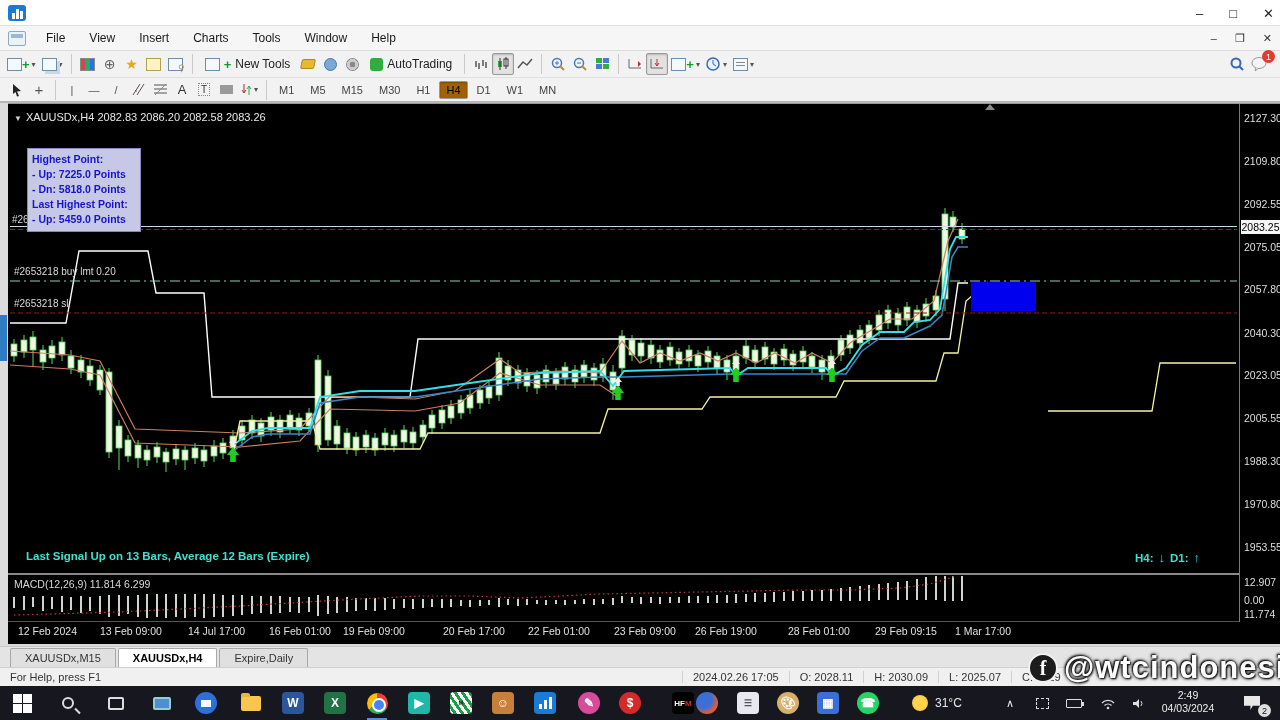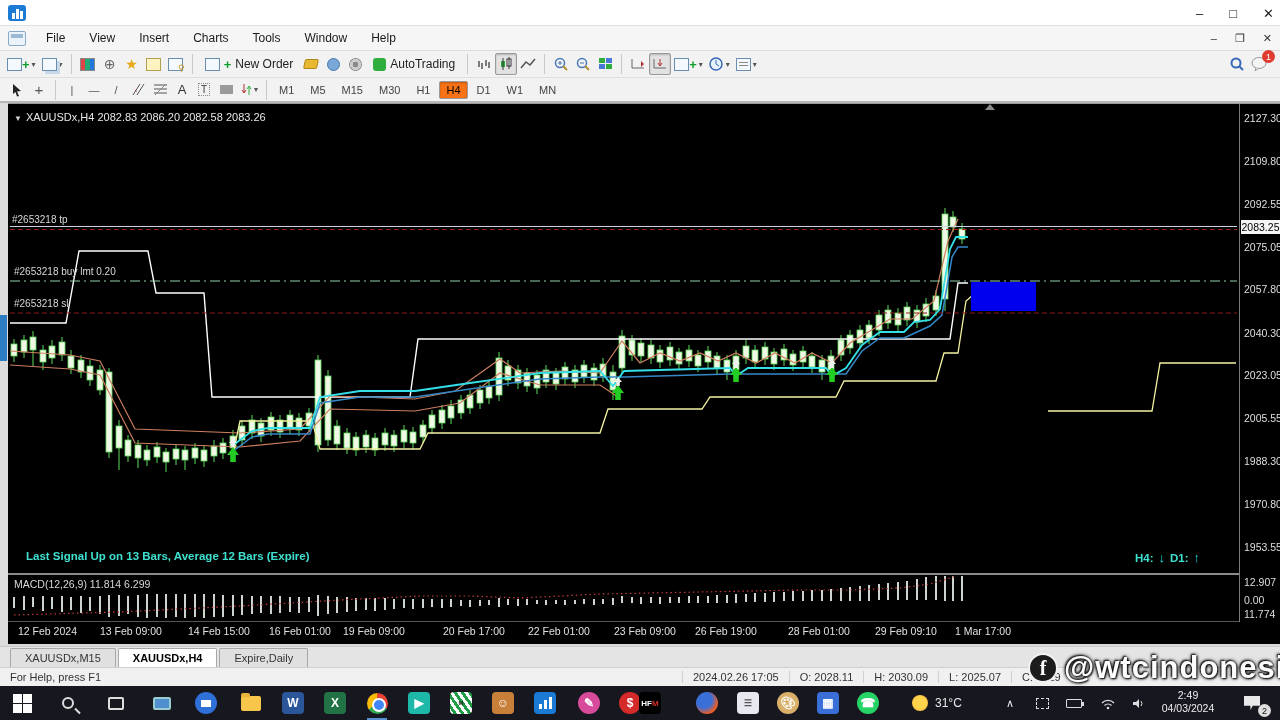--- a/index.html
+++ b/index.html
@@ -37,21 +37,21 @@
   .tb-btn { height:22px; min-width:22px; display:flex; align-items:center; justify-content:center;
     border:1px solid transparent; border-radius:2px; padding:0 2px; position:relative; font-size:11px; color:#333;}
   .tb-btn.pressed { border-color:#9a9a9a; background:#e2e2e2; box-shadow:inset 0 1px 2px rgba(0,0,0,.2); }
   .drop { font-size:8px; color:#555; margin-left:2px; }
   .lbl-btn { font-size:12px; color:#222; display:flex; align-items:center; gap:4px; padding:0 6px; }
   .g-plus { color:#0f9d2a; font-weight:bold; font-size:13px; }
   .ico-sq { width:15px; height:13px; border:1px solid #6a8db0; background:#f4f9ff; position:relative; }
   .ico-grid { width:15px; height:13px; background:
       linear-gradient(90deg,#d44 0 33%,#2a7 33% 66%,#27d 66%); border:1px solid #888; }
   .tf-btn { font-size:11px; color:#444; padding:2px 6px; border:1px solid transparent; border-radius:2px; }
-  .tf-btn.active { border-color:#9a9a9a; background:#f97316; box-shadow:inset 0 1px 2px rgba(0,0,0,.25); color:#000; }
+  .tf-btn.active { border-color:#9a9a9a; background:#a16207; box-shadow:inset 0 1px 2px rgba(0,0,0,.25); color:#000; }
   .badge { position:absolute; top:-4px; right:-6px; background:#e03b2f; color:#fff; font-size:9px;
     min-width:13px; height:13px; border-radius:7px; display:flex; align-items:center; justify-content:center; }
 
   
   #leftstrip { position:absolute; left:0; top:103px; width:8px; height:583px; background:#dcdcdc; }
   #leftstrip .blue { position:absolute; left:0; top:212px; width:7px; height:46px; background:#2e7cc2; }
   #chartarea { position:absolute; left:8px; top:103px; width:1272px; height:541px; background:#000;
     border-top:1px solid #9a9a9a; }
   #main-svg { position:absolute; left:2px; top:4px; }
   #macd-svg { position:absolute; left:2px; top:472px; }
@@ -187,21 +187,21 @@
         <span class="ico-sq" style="background:#fdf3c0; border-color:#b0a050;"></span>
       </span>
     <span class="tb-btn">
         <span class="ico-sq"></span>
         <span style="position:absolute; right:1px; bottom:1px; font-size:9px; color:#c89018;">⚲</span>
       </span>
     <span class="tb-sep"></span>
     <span class="tb-btn lbl-btn">
         <span class="ico-sq"></span>
         <span class="g-plus">+</span>
-        <span>New Order</span>
+        <span>New Tools</span>
       </span>
     <span class="tb-btn">
         <span style="width:14px;height:10px;background:#e8b830;border-radius:2px;transform:skewX(-12deg);border:1px solid #b08818;"></span>
       </span>
     <span class="tb-btn">
         <span style="width:13px;height:13px;border-radius:50%;background:#7aa8d8;border:1px solid #4878a8;"></span>
       </span>
     <span class="tb-btn">
         <span style="width:13px;height:13px;border-radius:50%;background:radial-gradient(#888 30%,#ccc 32% 60%,#888 62%);"></span>
       </span>
@@ -677,20 +677,27 @@
         <line x1="926" y1="576" x2="926" y2="599" stroke="#cdd4cd" stroke-width="2"></line>
         <line x1="936" y1="572" x2="936" y2="599" stroke="#cdd4cd" stroke-width="2"></line>
         <line x1="945" y1="566" x2="945" y2="600" stroke="#cdd4cd" stroke-width="2"></line>
         <line x1="953" y1="564" x2="953" y2="600" stroke="#cdd4cd" stroke-width="2"></line>
         <line x1="962" y1="575" x2="962" y2="600" stroke="#cdd4cd" stroke-width="2"></line>
         <polyline points="14,614 120,611 240,605 340,599 420,595 470,595 520,597 560,595 600,593 650,592 700,591 750,590 800,589 850,589 900,587 930,583 950,577 965,572" fill="none" stroke="#c43a3a" stroke-width="1.2" stroke-dasharray="1.5 3"></polyline>
       </svg>
 
     <div id="symbol-line"><span class="tri">▼</span><span>XAUUSDx,H4  2082.83 2086.20 2082.58 2083.26</span></div>
 
+    <div id="info-box">
+        <div>Highest Point:</div>
+        <div>- Up: 7225.0 Points</div>
+        <div>- Dn: 5818.0 Points</div>
+        <div>Last Highest Point:</div>
+        <div>- Up: 5459.0 Points</div>
+      </div>
 
     <div class="order-label" style="left:4px; top:110px;">#2653218 tp</div>
     <div class="order-label" style="left:6px; top:162px;">#2653218 buy lmt 0.20</div>
     <div class="order-label" style="left:6px; top:194px;">#2653218 sl</div>
 
     <div id="signal-text">Last Signal Up on 13 Bars, Average 12 Bars (Expire)</div>
     <div id="trend-text">
       <span>H4:</span>
         <span class="arr">↓</span>
       <span>D1:</span>
@@ -716,29 +723,29 @@
     <div id="macd-label">MACD(12,26,9) 11.814 6.299</div>
     <div id="macd-axis" style="position:absolute; left:1231px; top:470px; width:41px; height:47px; background:#000; border-left:1px solid #7a7a7a;">
         <div class="p-tick" style="top: 2px;">12.907</div>
         <div class="p-tick" style="top: 20px;">0.00</div>
         <div class="p-tick" style="top: 34px;">11.774</div>
       </div>
 
     <div id="time-axis">
         <div class="t-tick" style="left: 10px;">12 Feb 2024</div>
         <div class="t-tick" style="left: 92px;">13 Feb 09:00</div>
-        <div class="t-tick" style="left: 180px;">14 Feb 15:00</div>
+        <div class="t-tick" style="left: 180px;">14 Jul 17:00</div>
         <div class="t-tick" style="left: 261px;">16 Feb 01:00</div>
         <div class="t-tick" style="left: 335px;">19 Feb 09:00</div>
         <div class="t-tick" style="left: 435px;">20 Feb 17:00</div>
         <div class="t-tick" style="left: 520px;">22 Feb 01:00</div>
         <div class="t-tick" style="left: 606px;">23 Feb 09:00</div>
         <div class="t-tick" style="left: 687px;">26 Feb 19:00</div>
         <div class="t-tick" style="left: 780px;">28 Feb 01:00</div>
-        <div class="t-tick" style="left: 867px;">29 Feb 09:10</div>
+        <div class="t-tick" style="left: 867px;">29 Feb 09:15</div>
         <div class="t-tick" style="left: 947px;">1 Mar 17:00</div>
       </div>
     <div id="scroll-marker"></div>
   </div>
 
   <div id="tabbar">
       <span class="tab">XAUUSDx,M15</span>
       <span class="tab active">XAUUSDx,H4</span>
       <span class="tab">Expire,Daily</span>
     </div>
@@ -808,21 +815,21 @@
             <i style="height:12px"></i>
           </span>
         </span>
       </span>
     <span class="tb-ico" style="left:577px;">
         <span class="sq circ" style="background:#d84a9a;">✎</span>
       </span>
     <span class="tb-ico" style="left:618px;">
         <span class="sq circ" style="background:#d42a2a;">$</span>
       </span>
-    <span class="tb-ico" style="left:638px;">
+    <span class="tb-ico" style="left:671px;">
         <span class="sq" style="background:#000; font-size:8px;">HF<span style="color:#d42a2a">M</span></span>
       </span>
     <span class="tb-ico" style="left:695px;">
         <span class="sq circ firefox"></span>
       </span>
     <span class="tb-ico" style="left:736px;">
         <span class="sq" style="background:#e8e8f0; color:#555; font-size:9px;">☰</span>
       </span>
     <span class="tb-ico" style="left:776px;">
         <span class="sq circ" style="background:#d8b06a;">🎨︎</span>

